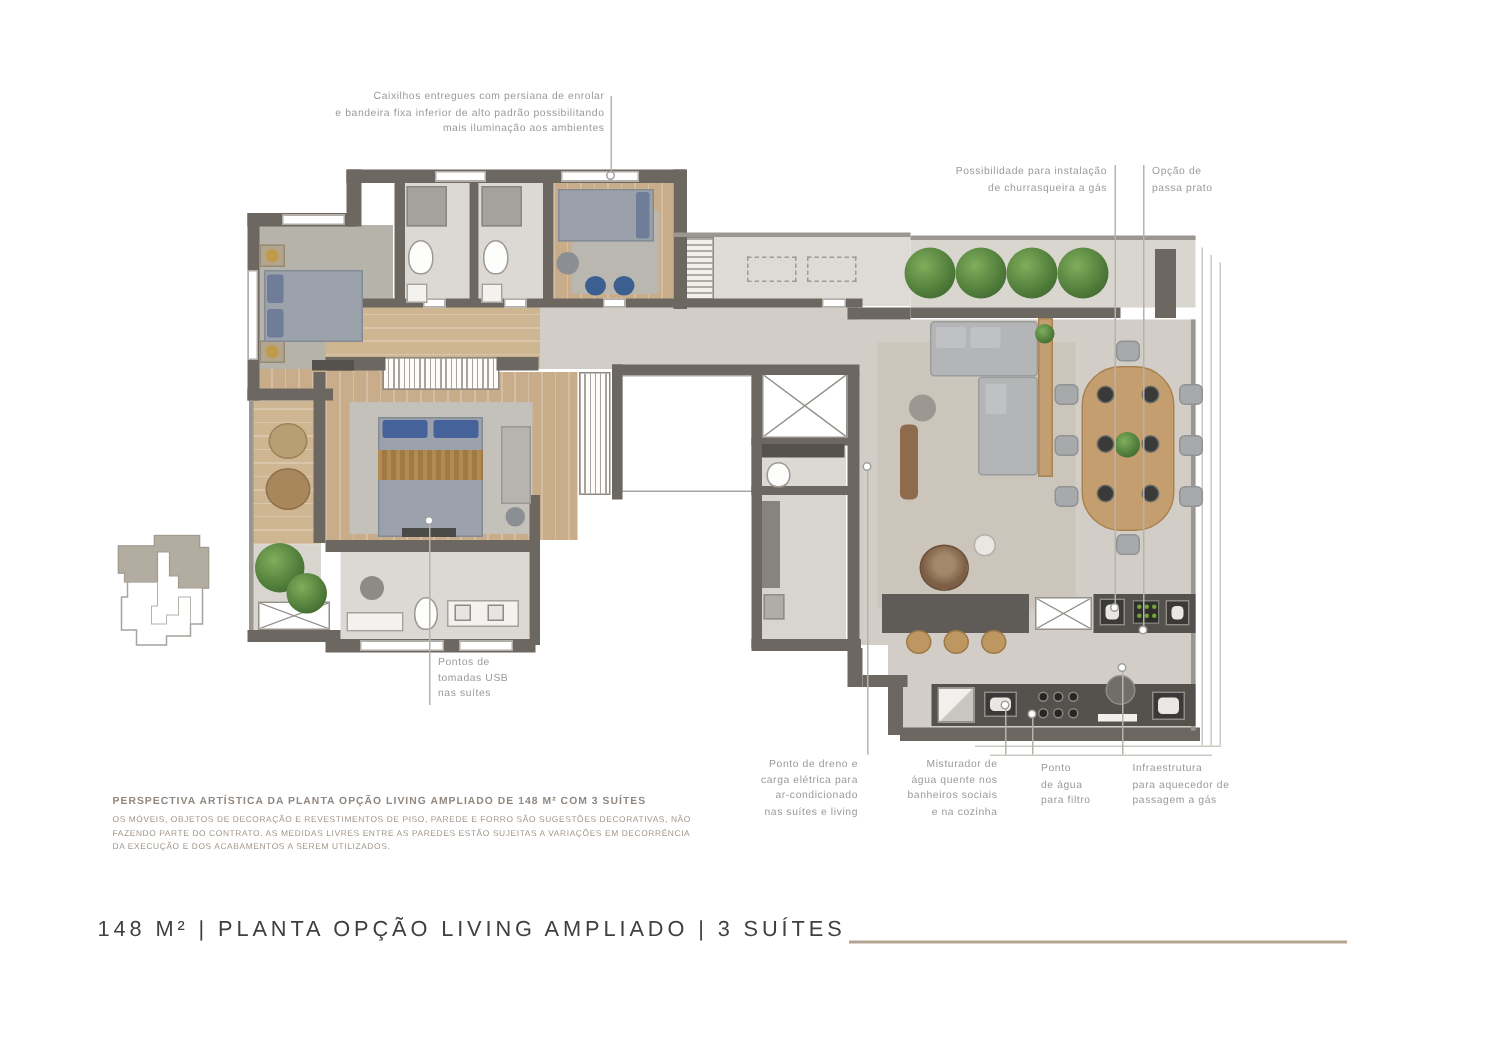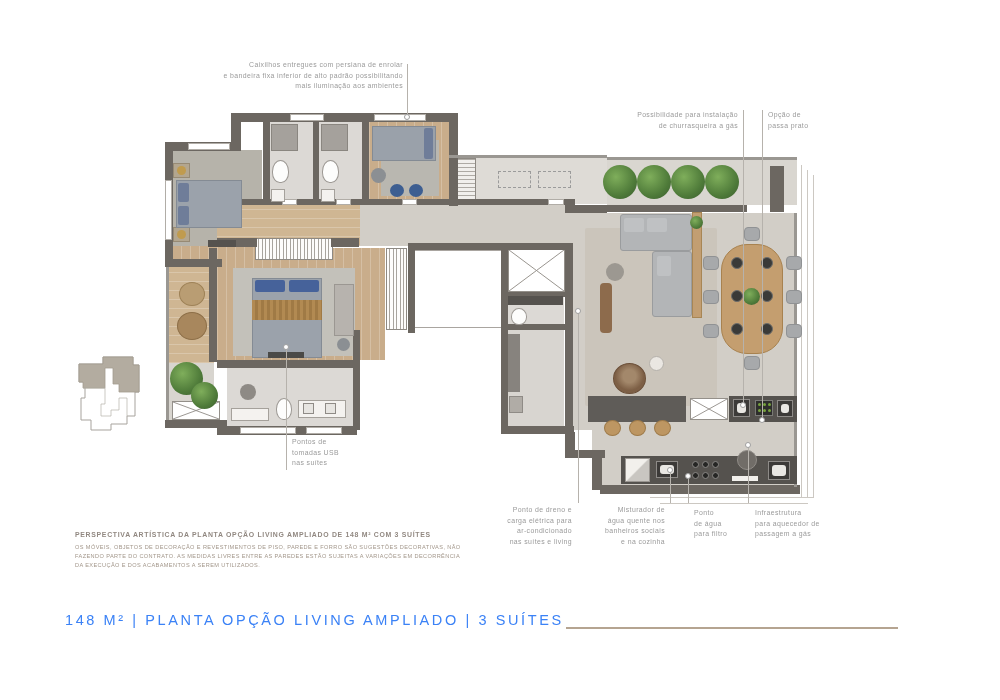--- a/index.html
+++ b/index.html
@@ -36,21 +36,21 @@
   .plant{position:absolute;border-radius:50%;background:radial-gradient(circle at 38% 35%,#7fae5b,#4e7a39 62%,#3a5c2e);}
   .pouf{position:absolute;border-radius:50%;}
   .chair{position:absolute;background:#a7a9ab;border:1px solid #909294;border-radius:4px;box-sizing:border-box;}
   .plate{position:absolute;border-radius:50%;background:#3a3a38;border:1px solid #6d6d6b;box-sizing:border-box;}
   .burner{position:absolute;width:7px;height:7px;border-radius:50%;background:#262624;border:1px solid #8a8885;box-sizing:border-box;}
   .toilet{position:absolute;background:#fdfdfc;border:1px solid #9d9994;border-radius:50% 50% 45% 45%;box-sizing:border-box;}
   .vanity{position:absolute;background:#f4f2ef;border:1px solid #a5a19b;box-sizing:border-box;}
   .sink{position:absolute;background:#e7e5e1;border:1px solid #8f8b86;box-sizing:border-box;}
   .footer-head{position:absolute;left:75px;top:531px;font-size:6.9px;letter-spacing:.7px;color:#918881;font-weight:bold;}
   .footer-body{position:absolute;left:75px;top:543px;font-size:5.6px;line-height:1.6;letter-spacing:.4px;color:#a2968a;white-space:pre-line;}
-  .plan-title{position:absolute;left:65px;top:612px;font-size:14.5px;letter-spacing:2.6px;color:#3b82f6;}
+  .plan-title{position:absolute;left:65px;top:612px;font-size:14.5px;letter-spacing:2.6px;color:#404040;}
   .title-rule{position:absolute;left:566px;top:627px;width:332px;height:2px;background:#b5a491;}
 </style>
 </head>
 <body>
 
 <div class="page">
 
   <div class="abs" style="inset:0;">
 
     <div class="floor carpet" style="left:172px;top:150px;width:90px;height:96px;"></div>

